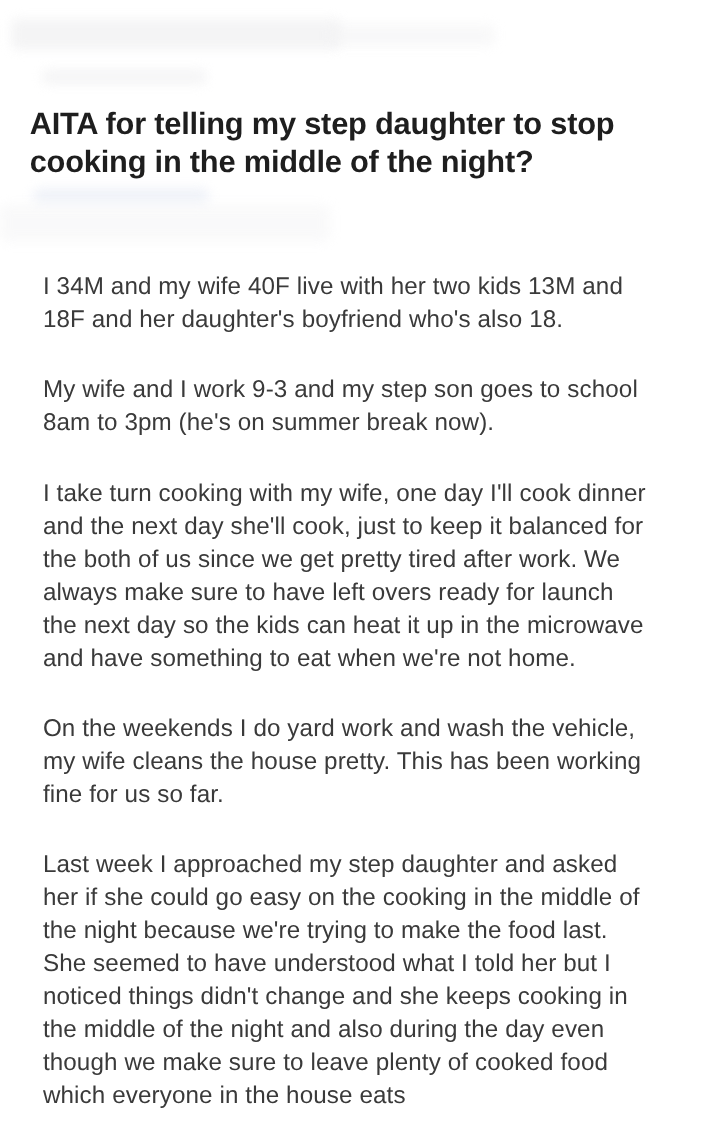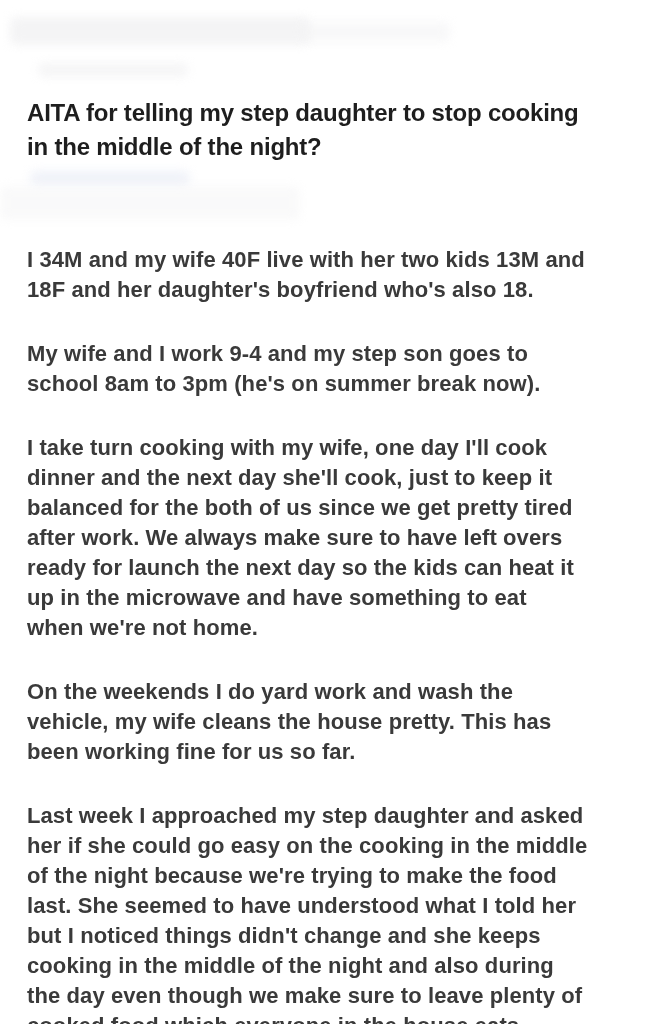--- a/index.html
+++ b/index.html
@@ -29,57 +29,57 @@
   .redacted-1 { top: 17px; left: 10px; width: 300px; height: 28px; opacity: 0.9; }
   .redacted-1b { top: 22px; left: 300px; width: 150px; height: 20px; opacity: 0.55; }
   .redacted-2 { top: 63px; left: 38px; width: 150px; height: 14px; opacity: 0.8; }
   .redacted-3 { top: 171px; left: 30px; width: 160px; height: 14px; opacity: 0.9; background: var(--smudge-blue); }
   .redacted-3b { top: 186px; left: 0px; width: 300px; height: 34px; opacity: 0.45; }
   .post-title {
     position: absolute;
     top: 96px;
     left: 27px;
     width: 562px;
-    font-size: 24px;
+    font-size: 28px;
     line-height: 34px;
     font-weight: 700;
     color: var(--title-color);
     letter-spacing: -0.2px;
   }
   .post-body {
     position: absolute;
     top: 245px;
     left: 27px;
     width: 562px;
   }
   .post-body p {
     font-size: 22px;
     line-height: 30px;
-    font-weight: 700;
+    font-weight: 400;
     color: var(--body-color);
-    margin: 0 0 34px 0;
+    margin: 0 0 34px 12px;
     letter-spacing: 0.1px;
   }
 </style>
 </head>
 <body>
 
 <div class="screen">
 
   <div class="redacted redacted-1"></div>
   <div class="redacted redacted-1b"></div>
   <div class="redacted redacted-2"></div>
 
   <h1 class="post-title">AITA for telling my step daughter to stop cooking in the middle of the night?</h1>
 
   <div class="redacted redacted-3"></div>
   <div class="redacted redacted-3b"></div>
 
   <div class="post-body">
 
   <p>I 34M and my wife 40F live with her two kids 13M and 18F and her daughter's boyfriend who's also 18.</p>
-      <p>My wife and I work 9-4 and my step son goes to school 8am to 3pm (he's on summer break now).</p>
+      <p>My wife and I work 9-3 and my step son goes to school 8am to 3pm (he's on summer break now).</p>
       <p>I take turn cooking with my wife, one day I'll cook dinner and the next day she'll cook, just to keep it balanced for the both of us since we get pretty tired after work. We always make sure to have left overs ready for launch the next day so the kids can heat it up in the microwave and have something to eat when we're not home.</p>
       <p>On the weekends I do yard work and wash the vehicle, my wife cleans the house pretty. This has been working fine for us so far.</p>
       <p>Last week I approached my step daughter and asked her if she could go easy on the cooking in the middle of the night because we're trying to make the food last. She seemed to have understood what I told her but I noticed things didn't change and she keeps cooking in the middle of the night and also during the day even though we make sure to leave plenty of cooked food which everyone in the house eats</p>
     </div>
 
 </div>
 
 </body></html>

